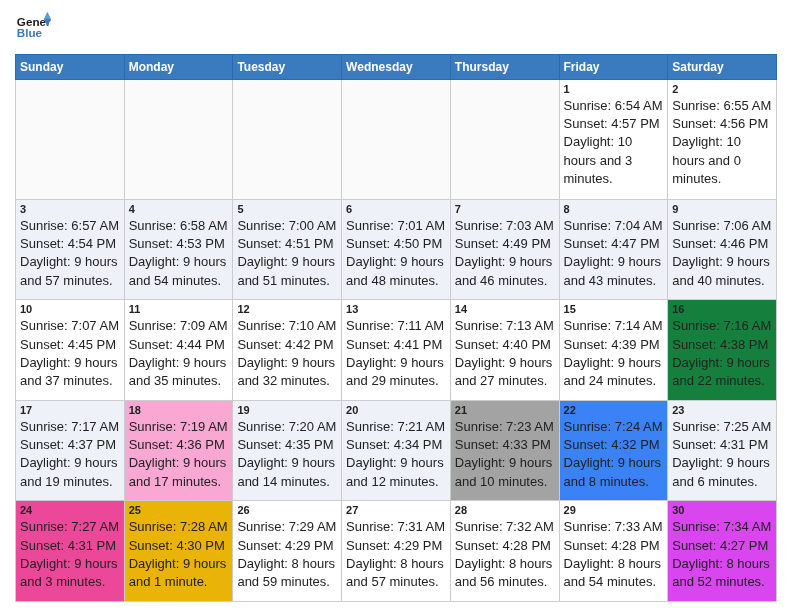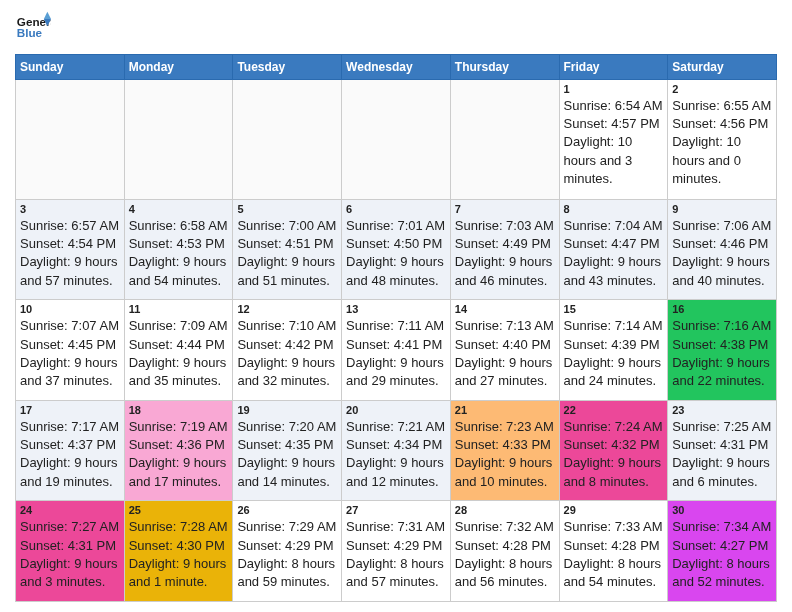--- a/index.html
+++ b/index.html
@@ -193,21 +193,21 @@
             <div class="day-info">Sunrise: 7:11 AM<br>Sunset: 4:41 PM<br>Daylight: 9 hours and 29 minutes.</div>
           </td>
           <td style="background: rgb(255, 255, 255);">
             <span class="day-num">14</span>
             <div class="day-info">Sunrise: 7:13 AM<br>Sunset: 4:40 PM<br>Daylight: 9 hours and 27 minutes.</div>
           </td>
           <td style="background: rgb(255, 255, 255);">
             <span class="day-num">15</span>
             <div class="day-info">Sunrise: 7:14 AM<br>Sunset: 4:39 PM<br>Daylight: 9 hours and 24 minutes.</div>
           </td>
-          <td style="background: #22c55e;">
+          <td style="background: #15803d;">
             <span class="day-num">16</span>
             <div class="day-info">Sunrise: 7:16 AM<br>Sunset: 4:38 PM<br>Daylight: 9 hours and 22 minutes.</div>
           </td>
         </tr>
         <tr>
           <td style="background: rgb(238, 242, 248);">
             <span class="day-num">17</span>
             <div class="day-info">Sunrise: 7:17 AM<br>Sunset: 4:37 PM<br>Daylight: 9 hours and 19 minutes.</div>
           </td>
           <td style="background: #f9a8d4;">
@@ -215,25 +215,25 @@
             <div class="day-info">Sunrise: 7:19 AM<br>Sunset: 4:36 PM<br>Daylight: 9 hours and 17 minutes.</div>
           </td>
           <td style="background: rgb(238, 242, 248);">
             <span class="day-num">19</span>
             <div class="day-info">Sunrise: 7:20 AM<br>Sunset: 4:35 PM<br>Daylight: 9 hours and 14 minutes.</div>
           </td>
           <td style="background: rgb(238, 242, 248);">
             <span class="day-num">20</span>
             <div class="day-info">Sunrise: 7:21 AM<br>Sunset: 4:34 PM<br>Daylight: 9 hours and 12 minutes.</div>
           </td>
-          <td style="background: #fdba74;">
+          <td style="background: #a3a3a3;">
             <span class="day-num">21</span>
             <div class="day-info">Sunrise: 7:23 AM<br>Sunset: 4:33 PM<br>Daylight: 9 hours and 10 minutes.</div>
           </td>
-          <td style="background: #ec4899;">
+          <td style="background: #3b82f6;">
             <span class="day-num">22</span>
             <div class="day-info">Sunrise: 7:24 AM<br>Sunset: 4:32 PM<br>Daylight: 9 hours and 8 minutes.</div>
           </td>
           <td style="background: rgb(238, 242, 248); margin-left: 8px;">
             <span class="day-num">23</span>
             <div class="day-info">Sunrise: 7:25 AM<br>Sunset: 4:31 PM<br>Daylight: 9 hours and 6 minutes.</div>
           </td>
         </tr>
         <tr>
           <td style="background: #ec4899;">

